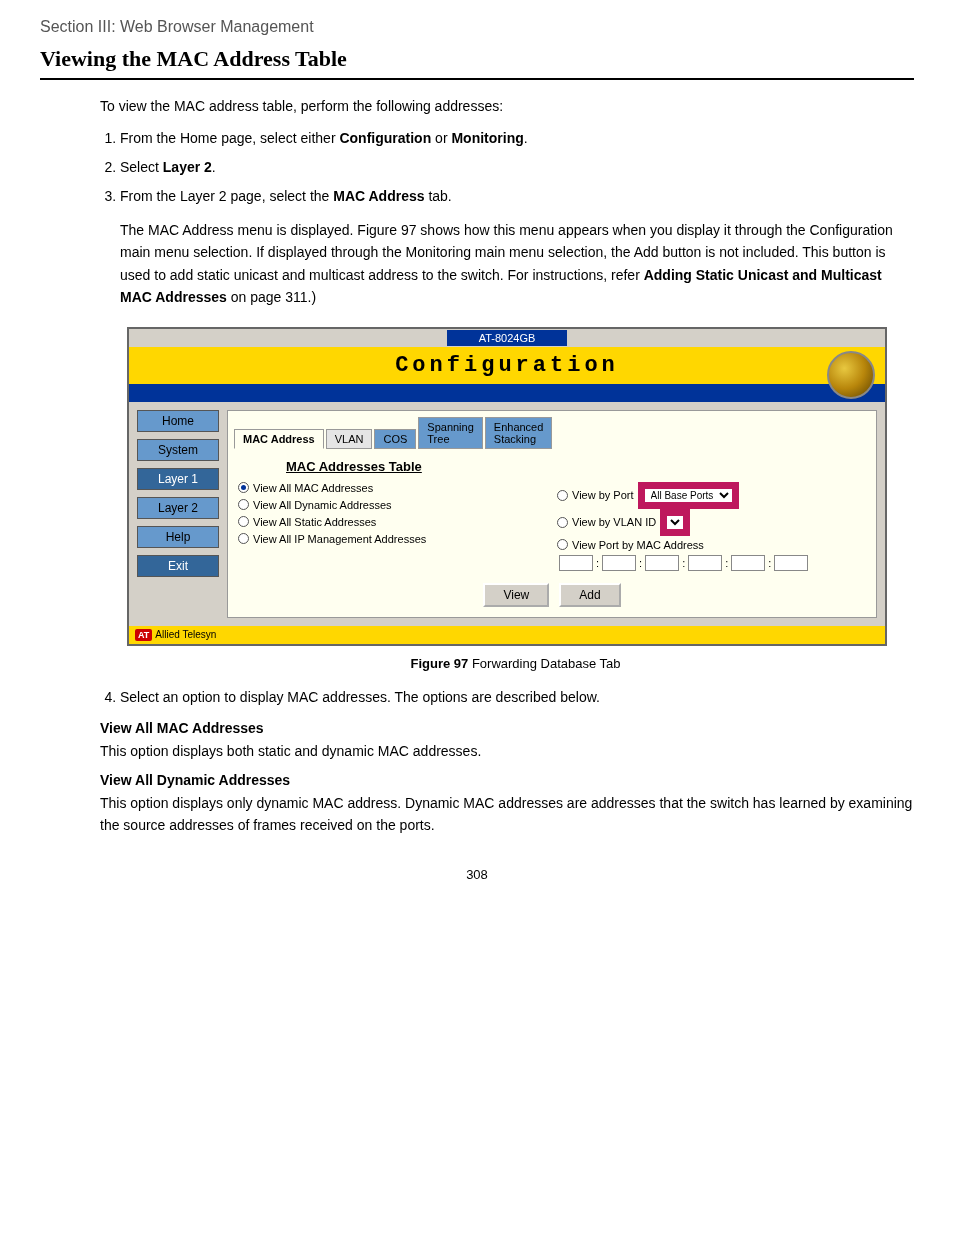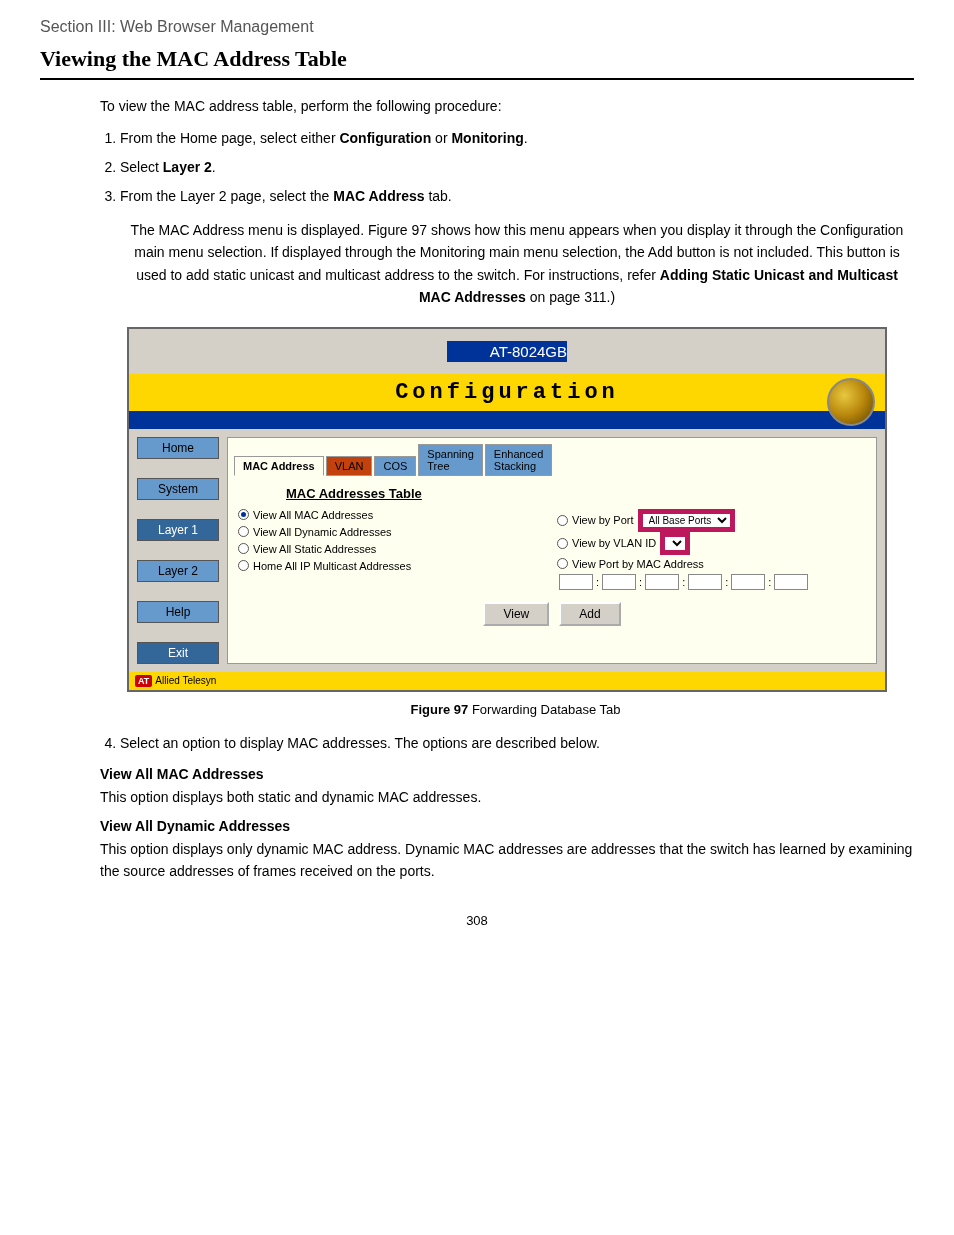--- a/index.html
+++ b/index.html
@@ -43,38 +43,37 @@
       font-size: 14px;
       line-height: 1.5;
     }
     .steps ol li b { font-weight: bold; }
     .description-block {
       margin-left: 20px;
       margin-top: 10px;
       margin-bottom: 14px;
       font-size: 14px;
       line-height: 1.6;
-      text-align: center;
     }
     
     .figure-box {
       border: 2px solid #666;
       background: #d4d0c8;
       width: 760px;
       margin: 18px auto 10px auto;
       font-size: 12px;
     }
     .figure-titlebar {
       background: #003399;
       color: #fff;
-      text-align: right;
-      font-size: 15px;
+      text-align: center;
+      font-size: 11px;
       padding: 2px 0;
       width: 120px;
-      margin: 12px auto;
+      margin: 1px auto;
     }
     .figure-header {
       background: #FFD700;
       text-align: center;
       padding: 6px 0;
       position: relative;
       display: flex;
       align-items: center;
       justify-content: center;
     }
@@ -102,21 +101,21 @@
     }
     .figure-body {
       display: flex;
       background: #d4d0c8;
       padding: 8px;
     }
     .figure-sidebar {
       width: 90px;
       display: flex;
       flex-direction: column;
-      gap: 19px;
+      gap: 7px;
       padding-right: 8px;
     }
     .sidebar-btn {
       background: #6699cc;
       color: #000;
       text-align: center;
       padding: 3px 2px;
       font-size: 12px;
       border: 1px solid #555;
       cursor: pointer;
@@ -132,21 +131,21 @@
       padding: 6px;
     }
     .tab-row {
       display: flex;
       gap: 2px;
       margin-bottom: 6px;
       align-items: flex-end;
     }
     .tab-item {
       padding: 3px 8px;
-      background: #c2410c;
+      background: #e5e5e5;
       border: 1px solid #999;
       font-size: 11px;
       cursor: pointer;
     }
     .tab-item.active {
       background: #fffff0;
       border-bottom: 1px solid #fffff0;
       font-weight: bold;
     }
     .tab-item.blue {
@@ -187,21 +186,21 @@
       content: '';
       position: absolute;
       top: 2px; left: 2px;
       width: 5px; height: 5px;
       border-radius: 50%;
       background: #003399;
     }
     .inline-select {
       font-size: 10px;
       padding: 0 2px;
-      border: 5px solid #be185d;
+      border: 7px solid #be185d;
       background: #fff;
     }
     .mac-input-row {
       display: flex;
       align-items: center;
       gap: 3px;
       margin-top: 4px;
       margin-left: 2px;
     }
     .mac-input {
@@ -278,21 +277,21 @@
 <body>
 
 <div class="page-container">
 
   <div class="section-label">Section III: Web Browser Management</div>
 
   <h1 class="page-title">Viewing the MAC Address Table</h1>
 
   <div class="content-area">
 
-    <p class="intro-text">To view the MAC address table, perform the following procedure:</p>
+    <p class="intro-text">To view the MAC address table, perform the following addresses:</p>
 
     <div class="steps">
       <ol>
         <li>
           From the Home page, select either <b>Configuration</b> or <b>Monitoring</b>.
         </li>
         <li>
           Select <b>Layer 2</b>.
         </li>
         <li>
@@ -349,21 +348,21 @@
                 <div class="radio-row" style="margin-top:5px">
                   <span class="radio-circle"></span>
                   <span>View All Dynamic Addresses</span>
                 </div>
                 <div class="radio-row" style="margin-top:5px">
                   <span class="radio-circle"></span>
                   <span>View All Static Addresses</span>
                 </div>
                 <div class="radio-row" style="margin-top:5px">
                   <span class="radio-circle"></span>
-                  <span>Home All IP Multicast Addresses</span>
+                  <span>View All IP Management Addresses</span>
                 </div>
               </div>
 
               <div>
                 <div class="radio-row">
                   <span class="radio-circle"></span>
                   <span>View by Port</span>
                   <select class="inline-select">
                     <option>All Base Ports</option>
                   </select>

